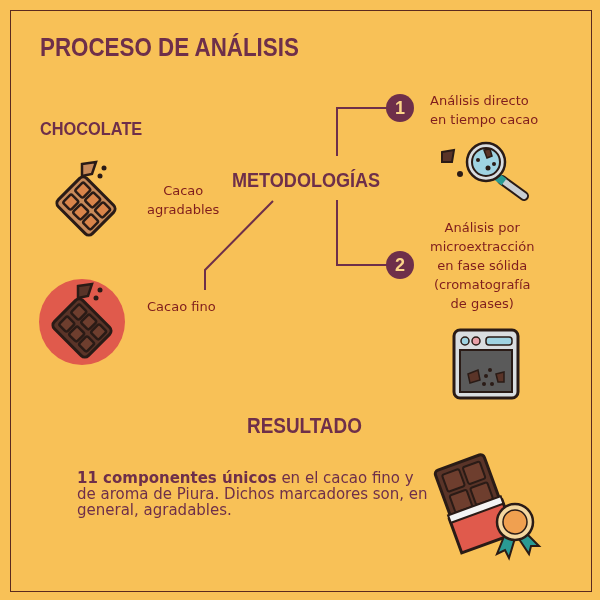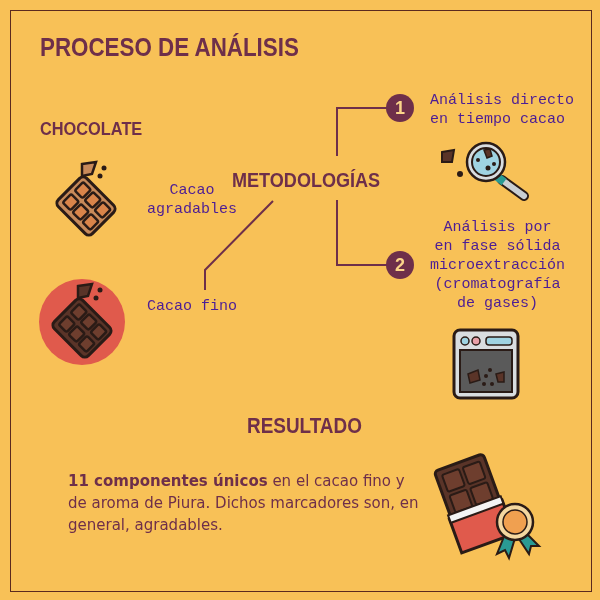--- a/index.html
+++ b/index.html
@@ -27,41 +27,40 @@
     position: absolute;
     font-family: "Liberation Sans", sans-serif;
     font-weight: bold; color: #6e2f4a;
     transform: scaleX(0.86); transform-origin: left;
     white-space: nowrap;
   }
   .h-choc { left: 40px; top: 118px; font-size: 19px; }
   .h-met { left: 232px; top: 168px; font-size: 21px; }
   .h-res { left: 247px; top: 413px; font-size: 22px; }
   .label {
-    position: absolute; font-size: 15px; line-height: 19px; color: #4c1d95;
+    position: absolute; font-size: 13px; line-height: 19px; color: #7f1d1d;
     white-space: nowrap;
-    font-family: Liberation Mono, monospace;
   }
   .lbl-ord { left: 147px; top: 181px; text-align: center; }
   .lbl-fino { left: 147px; top: 297px; }
   .lbl-m1 { left: 430px; top: 91px; }
   .lbl-m2 { left: 430px; top: 218px; text-align: center; }
   .badge {
     position: absolute; width: 28px; height: 28px; border-radius: 50%;
     background: #6e2f4a; color: #fbd58a;
     font-family: "Liberation Sans", sans-serif; font-weight: bold;
     font-size: 18px; line-height: 28px; text-align: center;
   }
   .b1 { left: 386px; top: 94px; }
   .b2 { left: 386px; top: 251px; }
   .lines { position: absolute; left: 0; top: 0; }
   .icon { position: absolute; }
   .result {
-    position: absolute; left: 68px; top: 470px; width: 360px;
-    font-size: 15px; line-height: 22px; color: #6e2f4a;
+    position: absolute; left: 77px; top: 470px; width: 360px;
+    font-size: 15px; line-height: 16px; color: #6e2f4a;
   }
   .result b { font-weight: bold; }
 </style>
 </head>
 <body>
 
 <div class="frame"></div>
 
 <div class="title">PROCESO DE ANÁLISIS</div>
 
@@ -122,22 +121,22 @@
 <div class="label lbl-fino">
   <div>Cacao fino</div>
 </div>
 
 <div class="label lbl-m1">
   <div>Análisis directo</div>
   <div>en tiempo cacao</div>
 </div>
 <div class="label lbl-m2">
   <div>Análisis por</div>
+  <div>microextracción</div>
   <div>en fase sólida</div>
-  <div>microextracción</div>
   <div>(cromatografía</div>
   <div>de gases)</div>
 </div>
 
 <svg class="icon" style="left:440px;top:140px" width="95" height="62" viewBox="0 0 95 62">
   <path d="M2 12 L14 10 L12 22 L2 22 Z" fill="#5a3428" stroke="#2a1b16" stroke-width="2"></path>
   <circle cx="20" cy="34" r="3" fill="#2a1b16"></circle>
   <line x1="62" y1="40" x2="84" y2="56" stroke="#2a1b16" stroke-width="10" stroke-linecap="round"></line>
   <line x1="62" y1="40" x2="84" y2="56" stroke="#c9ced3" stroke-width="6" stroke-linecap="round"></line>
   <line x1="56" y1="36" x2="64" y2="42" stroke="#2a9a93" stroke-width="8"></line>

